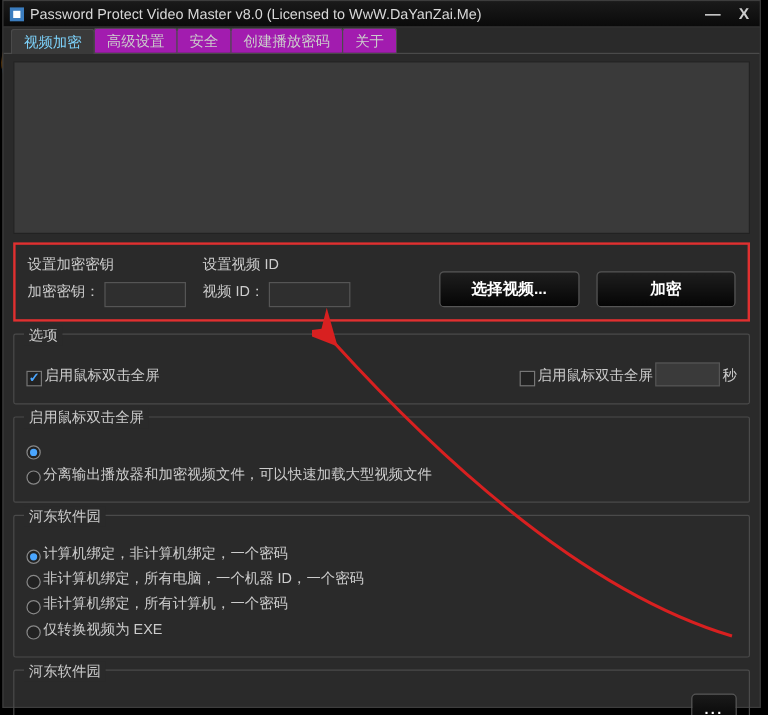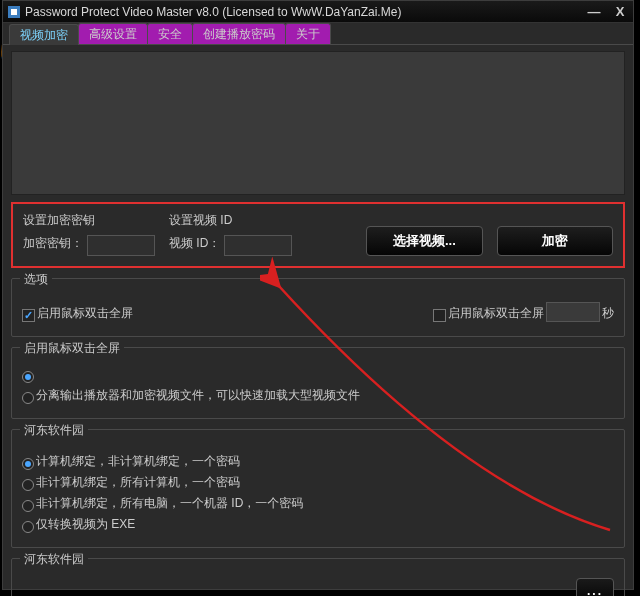--- a/index.html
+++ b/index.html
@@ -126,25 +126,25 @@
     </div>
 
     <div class="sect">
       <span class="sect-t">河东软件园</span>
       <div class="optrow">
         <span class="radio sel"></span>
         <span>计算机绑定，非计算机绑定，一个密码</span>
       </div>
       <div class="optrow">
         <span class="radio"></span>
-        <span>非计算机绑定，所有计算机，一个密码</span>
+        <span>非计算机绑定，所有电脑，一个机器 ID，一个密码</span>
       </div>
       <div class="optrow">
         <span class="radio"></span>
-        <span>非计算机绑定，所有电脑，一个机器 ID，一个密码</span>
+        <span>非计算机绑定，所有计算机，一个密码</span>
       </div>
       <div class="optrow">
         <span class="radio"></span>
         <span>仅转换视频为 EXE</span>
       </div>
     </div>
 
     <div class="sect">
       <span class="sect-t">河东软件园</span>
       <div class="sel-row">

